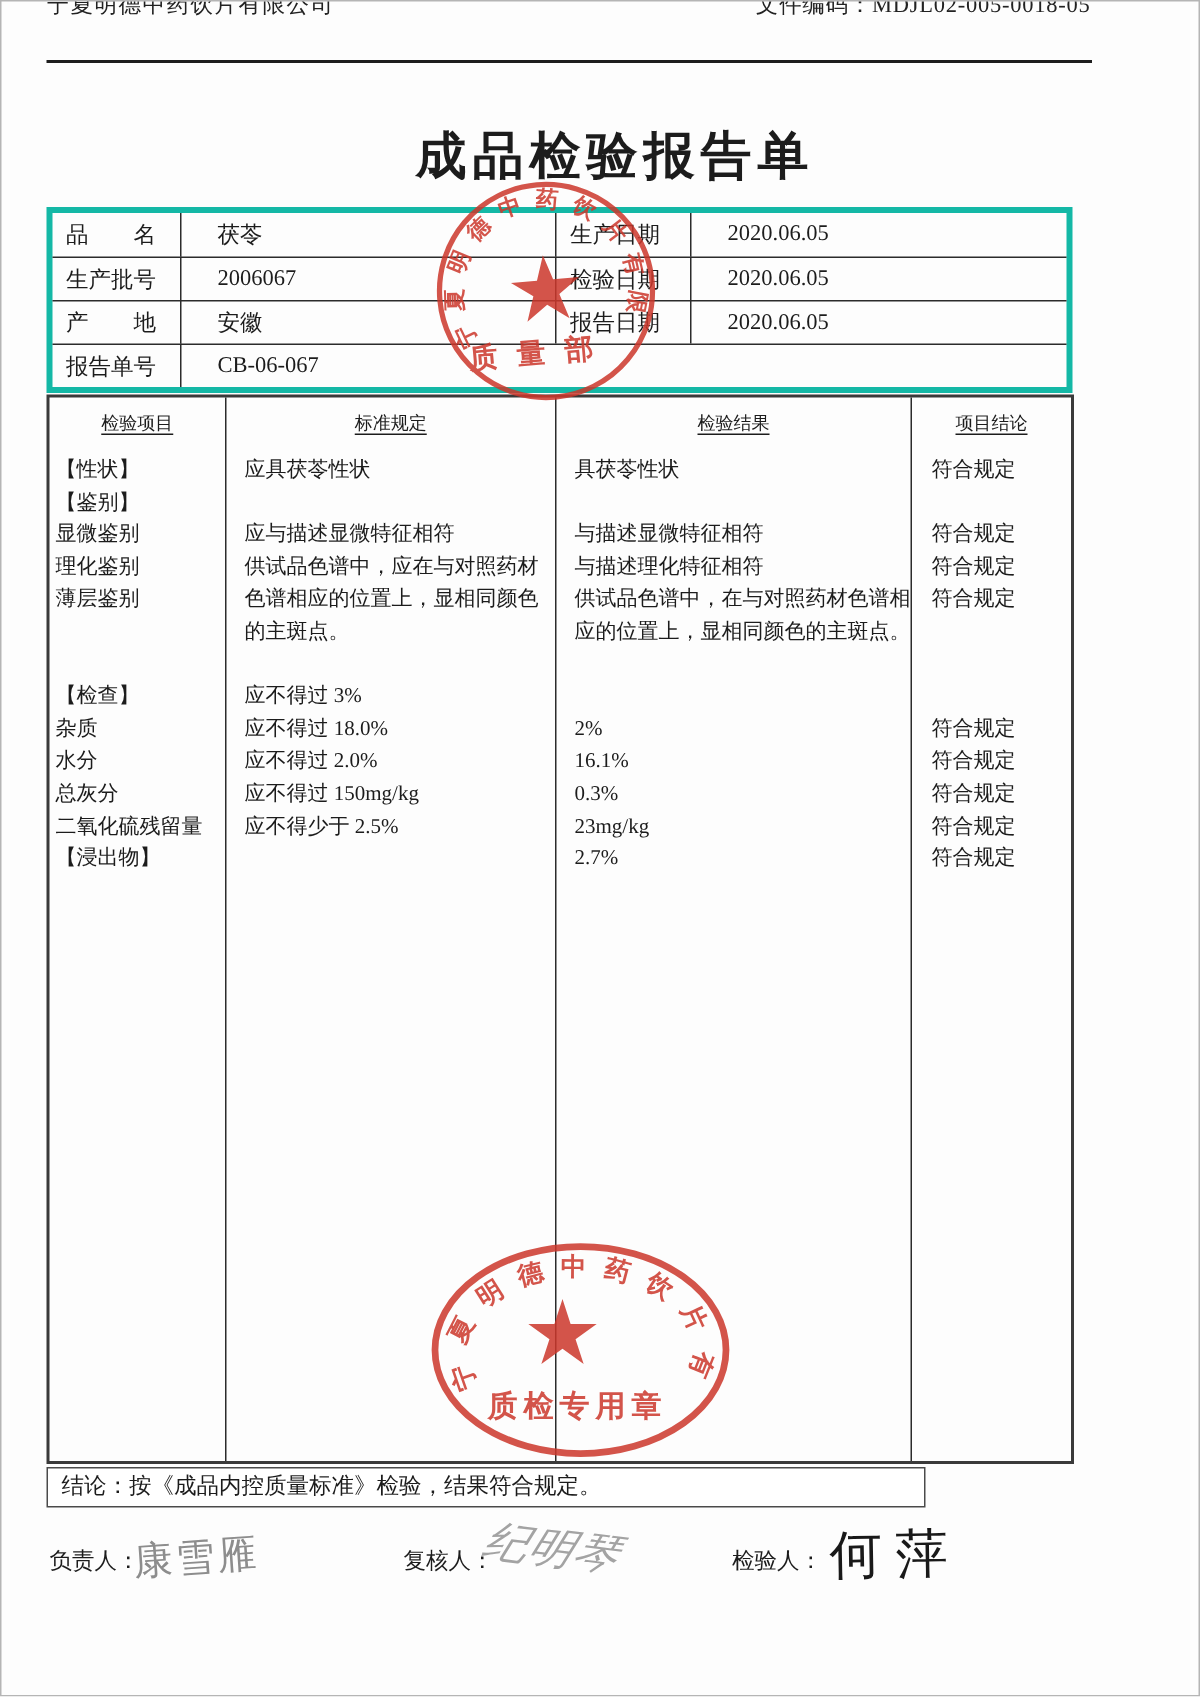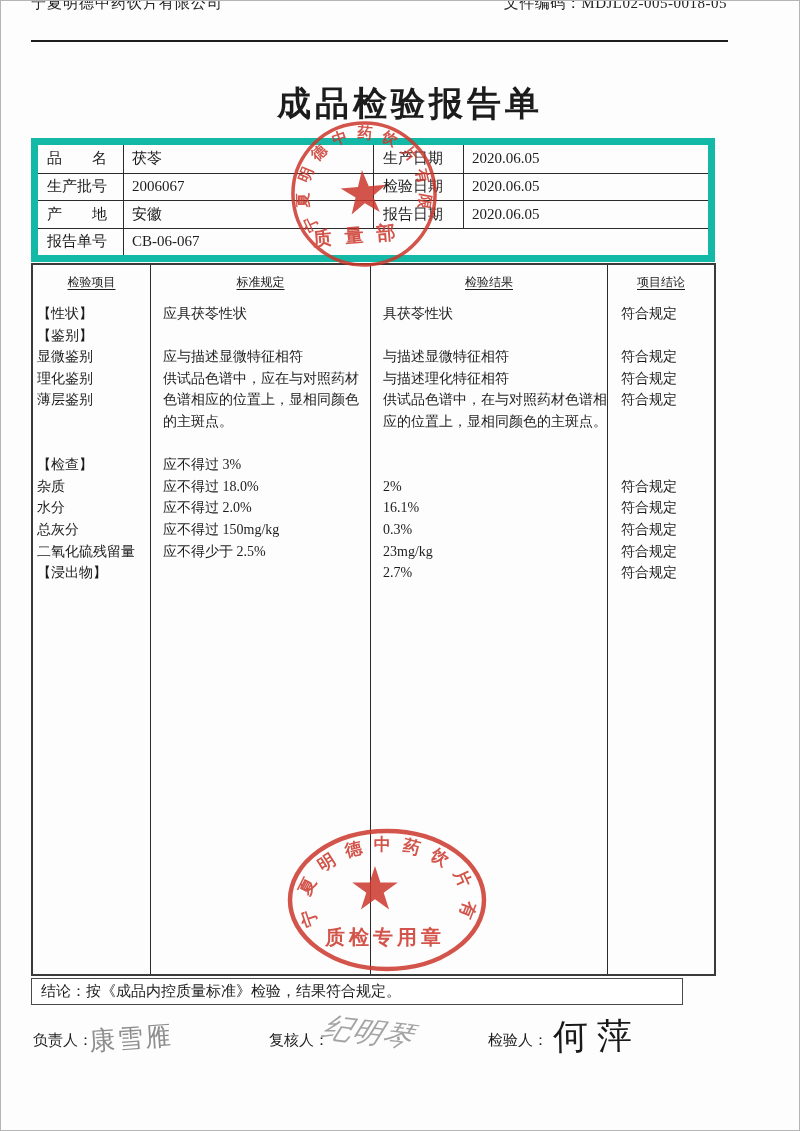--- a/index.html
+++ b/index.html
@@ -15,45 +15,45 @@
   }
   
   .hdr-left{position:absolute;left:30px;top:-7px;font-size:15px;letter-spacing:1px;color:#222;}
   .hdr-right{position:absolute;right:72px;top:-7px;font-size:15px;letter-spacing:.5px;color:#222;}
   .hdr-rule{position:absolute;left:30px;top:39px;width:697px;height:2px;background:#1e1e1e;}
   
   .title{position:absolute;left:0;top:80px;width:100%;text-align:center;
          font-size:34px;font-weight:bold;letter-spacing:4px;margin-left:10px;}
   
   .info-table{position:absolute;left:30px;top:137px;width:684px;height:124px;
-    border:7px solid #14b8a6;box-sizing:border-box;display:grid;
+    border:4px solid #14b8a6;box-sizing:border-box;display:grid;
     grid-template-columns:85px 250px 90px 1fr;grid-template-rows:repeat(4,1fr);
     font-size:15px;}
   .icell{display:flex;align-items:center;box-sizing:border-box;padding-left:9px;}
-  .icell.val{padding-left:8px;text-align:center;}
+  .icell.val{padding-left:24px;text-align:center;}
   .bl{border-left:1.5px solid #2b2b2b;}
   .bt{border-top:1.5px solid #2b2b2b;}
   .span3{grid-column:2/5;}
   
   .main-table{position:absolute;left:30px;top:262px;width:685px;height:713px;
     border:2px solid #3a3a3a;box-sizing:border-box;display:flex;font-size:14px;}
   .mcol{height:100%;box-sizing:border-box;}
   .mcol.c1{width:117px;}
   .mcol.c2{width:220px;border-left:1.5px solid #2b2b2b;}
   .mcol.c3{width:237px;border-left:1.5px solid #2b2b2b;}
   .mcol.c4{flex:1;border-left:1.5px solid #2b2b2b;}
   .col-header{height:34px;display:flex;align-items:center;justify-content:center;font-size:12px;}
   .col-header span{text-decoration:underline;text-underline-offset:3px;}
   .col-body{padding-top:4px;}
   .tline{height:21.6px;line-height:21.6px;white-space:nowrap;}
   .c1 .tline{padding-left:4px;}
   .c2 .tline,.c3 .tline{padding-left:12px;}
   .c4 .tline{padding-left:13px;}
   
-  .conclusion-box{position:absolute;left:30px;top:977px;width:652px;height:27px;
+  .conclusion-box{position:absolute;left:30px;top:977px;width:586px;height:27px;
     border:1.5px solid #4a4a4a;box-sizing:border-box;line-height:24px;
     padding-left:9px;font-size:15px;background:#fff;}
   
   .sig-label{position:absolute;font-size:15px;}
   .sig-name{position:absolute;font-family:"DejaVu Sans","Liberation Sans",sans-serif;}
   .sig-lead{left:88px;top:1020px;font-size:26px;color:#8d8d8d;transform:rotate(-4deg);letter-spacing:2px;}
   .sig-review{left:322px;top:1012px;font-size:29px;color:#a3a3a3;transform:rotate(7deg) skewX(-12deg);font-style:italic;letter-spacing:1px;}
   .sig-inspector{left:552px;top:1012px;font-size:35px;color:#191919;letter-spacing:9px;transform:rotate(-1deg);}
   
   .stamp{position:absolute;pointer-events:none;opacity:.85;}

